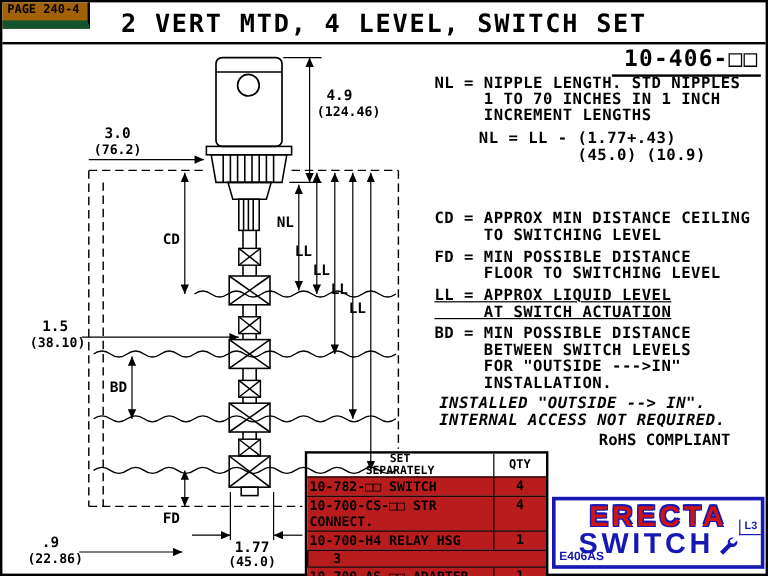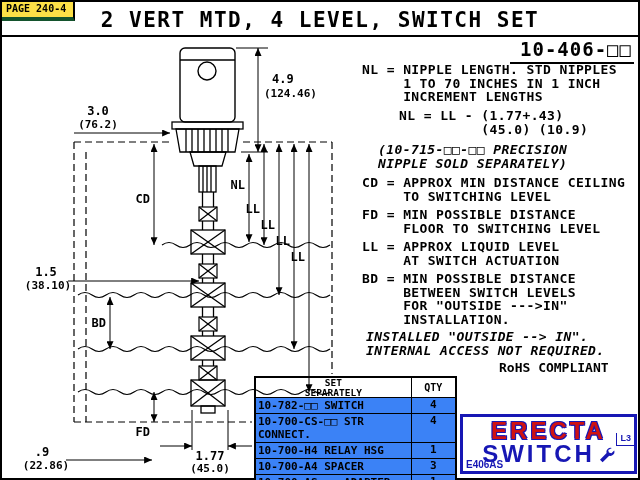--- a/index.html
+++ b/index.html
@@ -3,21 +3,21 @@
 <meta charset="utf-8">
 <style>
   * { margin:0; padding:0; box-sizing:border-box; }
   html,body { width:640px; height:480px; background:#ffffff; }
   body { position:relative; font-family:"DejaVu Sans Mono",monospace; color:#000; overflow:hidden; }
   .page { position:absolute; inset:0; border:2px solid #000; background:#fff; }
   svg.drawing { position:absolute; left:0; top:0; }
 
   .page-label { position:absolute; left:0; top:0; padding:1px 7px 2px 4px;
                 font:bold 10px/12px "DejaVu Sans Mono",monospace;
-                border-right:2px solid #000; border-bottom:4px solid #14532d; background:#fde047; }
+                border-right:2px solid #000; border-bottom:7px solid #14532d; background:#a16207; }
   .title { position:absolute; left:0; right:0; top:6px; text-align:center;
            font:bold 21px/24px "DejaVu Sans Mono",monospace; letter-spacing:1.5px; }
   .title-rule { position:absolute; left:0; top:33px; width:100%; border-top:2px solid #000; }
   .part-number { position:absolute; right:4px; top:37px; padding:0 2px 3px 10px;
                  font:bold 19px/20px "DejaVu Sans Mono",monospace; letter-spacing:1px;
                  border-bottom:2px solid #000; }
 
   .note { position:absolute; white-space:pre;
           font:bold 13px/13.5px "DejaVu Sans Mono",monospace; letter-spacing:.4px; }
   .note.italic { font-style:italic; }
@@ -29,21 +29,21 @@
   .ctable { position:absolute; left:252px; top:374px; width:203px;
             border:2px solid #000; font-family:"DejaVu Sans Mono",monospace; }
   .ctable .trow { display:flex; }
   .ctable .c1 { width:171px; padding:1px 0 1px 2px; font:bold 11px/13px "DejaVu Sans Mono",monospace; }
   .ctable .c2 { width:49px; border-left:1.5px solid #000; text-align:center;
                 font:bold 11px/13px "DejaVu Sans Mono",monospace; }
   .ctable .thead { height:19px; }
   .ctable .thead .c1 { text-align:center; font:bold 9.5px/9.5px "DejaVu Sans Mono",monospace;
                        white-space:pre; padding:0; }
   .ctable .thead .c2 { font:bold 10px/19px "DejaVu Sans Mono",monospace; }
-  .ctable .tbody .trow { border-top:1.5px solid #000; background:#3b82f6; }
+  .ctable .tbody .trow { border-top:1.5px solid #000; background:#b91c1c; }
 
   .rohs { position:absolute; left:497px; top:359px;
           font:bold 13px/14px "DejaVu Sans Mono",monospace; }
 
   .logo { position:absolute; left:458px; top:412px; width:177px; height:60px;
           border:3px solid #1717b4; background:#fff; font-family:"Liberation Sans",sans-serif; }
   .logo .brand-top { text-align:center; margin-top:1px;
           font-weight:900; font-size:24px; line-height:26px; letter-spacing:3px;
           color:#cf1212;
           text-shadow:-1px -1px 0 #1717b4, 1px -1px 0 #1717b4, -1px 1px 0 #1717b4, 1px 1px 0 #1717b4; }
@@ -214,27 +214,25 @@
   <div class="page-label">PAGE 240-4</div>
   <div class="title">2 VERT MTD, 4 LEVEL, SWITCH SET</div>
   <div class="title-rule"></div>
   <div class="part-number">10-406-□□</div>
 
   <div class="note" style="left:360px; top:61px;">NL = NIPPLE LENGTH. STD NIPPLES
      1 TO 70 INCHES IN 1 INCH
      INCREMENT LENGTHS</div>
   <div class="note" style="left:397px; top:107px;">NL = LL - (1.77+.43)
           (45.0) (10.9)</div>
-  <div class="note italic" style="left:376px; top:141px;">(10-715-□□-□□ PRECISION
-NIPPLE SOLD SEPARATELY)</div>
   <div class="note" style="left:360px; top:174px;">CD = APPROX MIN DISTANCE CEILING
      TO SWITCHING LEVEL</div>
   <div class="note" style="left:360px; top:206px;">FD = MIN POSSIBLE DISTANCE
      FLOOR TO SWITCHING LEVEL</div>
-  <div class="note" style="left:360px; top:238px;">LL = APPROX LIQUID LEVEL
+  <div class="note" style="left:360px; top:238px;text-decoration:underline;">LL = APPROX LIQUID LEVEL
      AT SWITCH ACTUATION</div>
   <div class="note" style="left:360px; top:270px;">BD = MIN POSSIBLE DISTANCE
      BETWEEN SWITCH LEVELS
      FOR "OUTSIDE ---&gt;IN"
      INSTALLATION.</div>
   <div class="note italic" style="left:364px; top:328px;">INSTALLED "OUTSIDE --&gt; IN".
 INTERNAL ACCESS NOT REQUIRED.</div>
   <div class="rohs">RoHS COMPLIANT</div>
 
   <div class="ctable">
@@ -250,21 +248,20 @@
       </div>
       <div class="trow">
         <div class="c1">10-700-CS-□□ STR CONNECT.</div>
         <div class="c2">4</div>
       </div>
       <div class="trow">
         <div class="c1">10-700-H4 RELAY HSG</div>
         <div class="c2">1</div>
       </div>
       <div class="trow">
-        <div class="c1">10-700-A4 SPACER</div>
         <div class="c2">3</div>
       </div>
       <div class="trow">
         <div class="c1">10-700-AS-□□ ADAPTER</div>
         <div class="c2">1</div>
       </div>
     </div>
   </div>
 
   <div class="logo">

